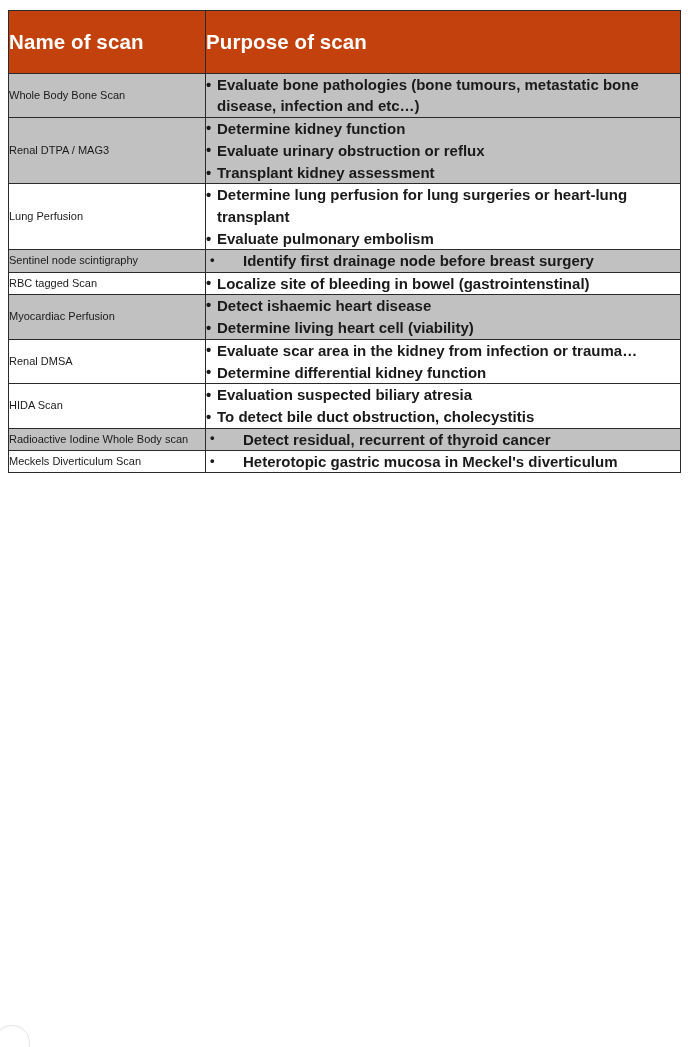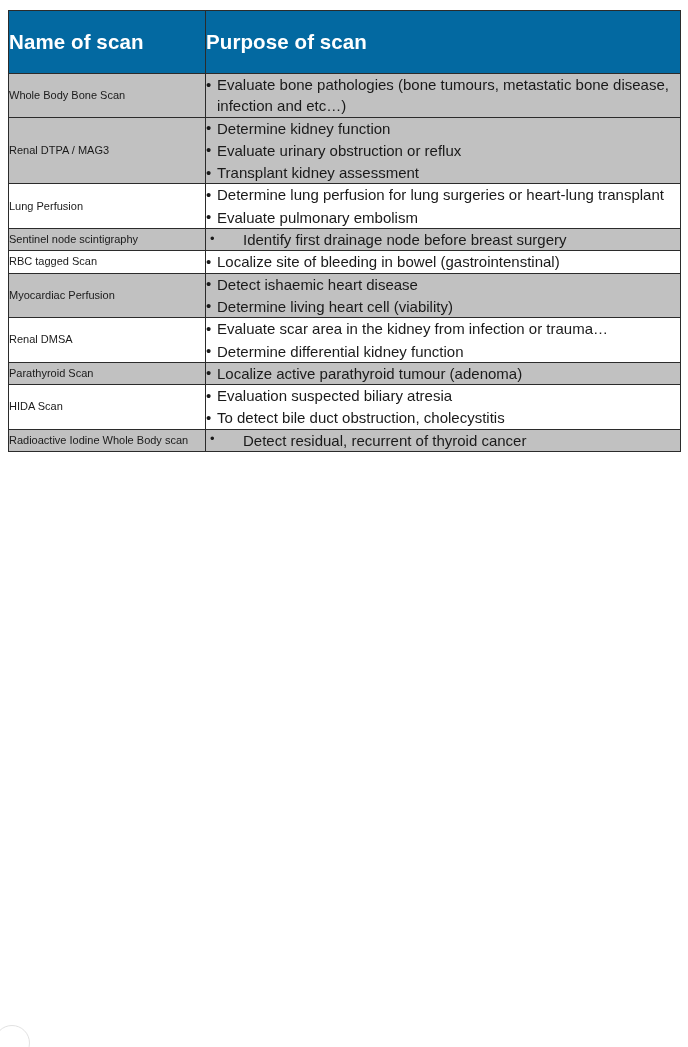--- a/index.html
+++ b/index.html
@@ -34,21 +34,21 @@
 
   table.scan-table th,
   table.scan-table td {
     border: 1px solid #2b2b2b;
     vertical-align: middle;
     padding: 0;
   }
 
   
   thead th {
-    background: #0369a1;
+    background: #c2410c;
     color: #ffffff;
     font-size: 20.5px;
     font-weight: bold;
     text-align: left;
     height: 62px;
     padding: 0 14px;
     letter-spacing: 0.1px;
   }
 
   
@@ -70,20 +70,21 @@
 
   ul.bullets {
     margin: 0;
     padding: 0;
     list-style: none;
   }
   ul.bullets li {
     position: relative;
     padding-left: 11px;
     margin: 0 0 1px 0;
+    font-weight: bold;
   }
   ul.bullets li:last-child { margin-bottom: 0; }
   ul.bullets li:before {
     content: "\2022";
     position: absolute;
     left: 0;
     top: -0.5px;
   }
 
   
@@ -179,42 +180,42 @@
         </tr>
         <tr class="plain">
           <td class="name-cell">Renal DMSA</td>
           <td class="purpose-cell">
             <ul class="bullets">
               <li>Evaluate scar area in the kidney from infection or trauma…</li>
               <li>Determine differential kidney function</li>
             </ul>
           </td>
         </tr>
-        <tr class="shade">
-          <td class="name-cell">Parathyroid Scan</td>
-          <td class="purpose-cell">
-            <ul class="bullets">
-              <li>Localize active parathyroid tumour (adenoma)</li>
-            </ul>
-          </td>
-        </tr>
         <tr class="plain">
           <td class="name-cell">HIDA Scan</td>
           <td class="purpose-cell">
             <ul class="bullets">
               <li>Evaluation suspected biliary atresia</li>
               <li>To detect bile duct obstruction, cholecystitis</li>
             </ul>
           </td>
         </tr>
         <tr class="shade">
           <td class="name-cell">Radioactive Iodine Whole Body scan</td>
           <td class="purpose-cell">
             <ul class="bullets wide">
               <li>Detect residual, recurrent of thyroid cancer</li>
+            </ul>
+          </td>
+        </tr>
+        <tr class="plain">
+          <td class="name-cell">Meckels Diverticulum Scan</td>
+          <td class="purpose-cell">
+            <ul class="bullets wide">
+              <li>Heterotopic gastric mucosa in Meckel's diverticulum</li>
             </ul>
           </td>
         </tr>
       </tbody>
   </table>
 </div>
 
 <div id="watermark-artifact"></div>
 
 </body></html>

